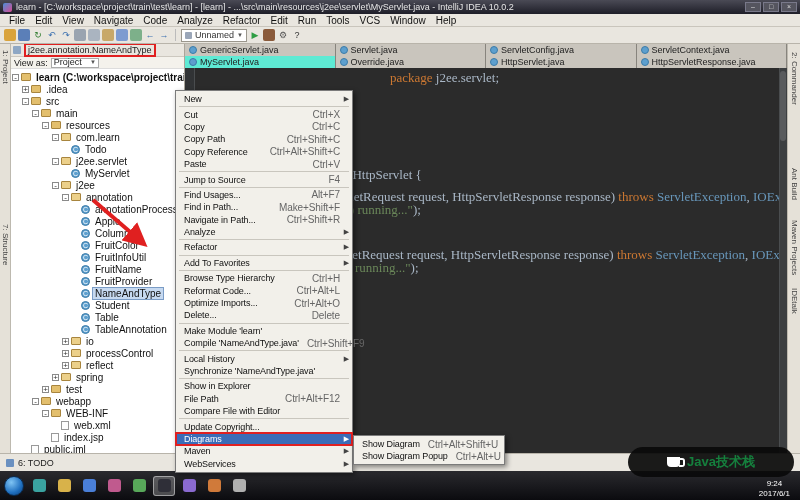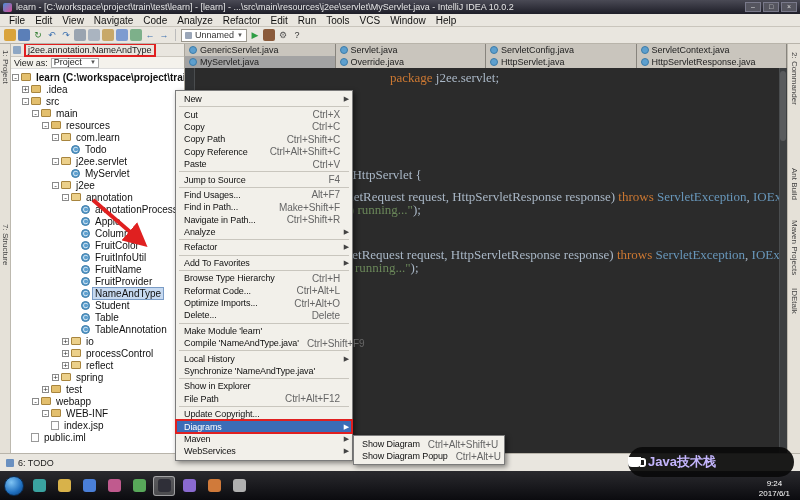--- a/index.html
+++ b/index.html
@@ -49,21 +49,21 @@
   .ic.cls{width:9px;height:9px;border-radius:50%;background:#5d9fce;border:1px solid #3c7ba8;color:#fff;font-size:7px;line-height:8px;text-align:center}
   .ic.file{width:8px;height:9px;background:#fdfdfd;border:1px solid #999}
   .t-label{padding:0 2px;overflow:hidden}
   .t-label.sel{background:#c6d9f0;outline:1px solid #7a9cc6}
   .t-label.bold{font-weight:bold}
 
   
   .editor{position:absolute;left:185px;top:44px;width:602px;height:409px;background:#2b2b2b;z-index:3;overflow:hidden}
   .tabs{display:flex;height:12px;background:#96938c}
   .tab{flex:1;display:flex;align-items:center;gap:3px;padding:0 4px;font-size:9px;color:#222;background:#c9c5bd;border-right:1px solid #87847d;white-space:nowrap;overflow:hidden}
-  .tab.active{background:#a3a3a3}
+  .tab.active{background:#5eead4}
   .tab-ic{width:8px;height:8px;border-radius:50%;background:#5d9fce;border:1px solid #3c7ba8;flex:none}
   .code{position:absolute;left:0;top:24px;right:0;bottom:0;overflow:hidden;font-family:Liberation Serif, serif;font-size:13px}
   .gutter{position:absolute;left:0;top:0;bottom:0;width:10px;background:#313335;border-right:1px solid #4a4d4f}
   .cline{position:absolute;white-space:pre;line-height:11px}
   .sg-kw{color:#cc7832}.sg-pl{color:#a9b7c6}.sg-st{color:#6a8759}.sg-ty{color:#6897bb}.sg-fd{color:#9876aa}
   .scrollbar{position:absolute;right:0;top:24px;width:8px;bottom:0;background:#3c3f41;border-left:1px solid #4a4d4f}
   .thumb{position:absolute;right:1px;top:3px;width:6px;height:70px;background:#595b5d;border-radius:3px}
 
   
   .statusbar{position:absolute;left:0;top:453px;width:800px;height:18px;background:#e9e6df;border-top:1px solid #b8b4aa;display:flex;align-items:center;font-size:9px;padding:0 6px;gap:4px;color:#222;z-index:6}
@@ -72,21 +72,21 @@
   
   .taskbar{position:absolute;left:0;top:471px;width:800px;height:29px;background:linear-gradient(#2a2a2e,#0b0b0f);display:flex;align-items:center;padding:0 4px;gap:4px;z-index:30}
   .start-orb{width:20px;height:20px;border-radius:50%;background:radial-gradient(circle at 35% 30%,#7fc4f4,#1f6fbf 60%,#0b3d73);border:1px solid #0a2c52;flex:none}
   .tb-apps{display:flex;gap:3px;align-items:center}
   .tb-app{width:22px;height:20px;border-radius:3px;display:flex;align-items:center;justify-content:center}
   .tb-app.active{background:rgba(255,255,255,.25);border:1px solid rgba(255,255,255,.45)}
   .tb-app .dot{width:13px;height:13px;border-radius:3px}
   .tray{margin-left:auto;color:#fff;font-size:8px;text-align:center;line-height:10px;padding:6px 6px 0 0}
 
   
-  .watermark{position:absolute;left:628px;top:447px;width:166px;height:30px;background:rgba(10,10,10,.93);border-radius:16px;display:flex;align-items:center;gap:7px;color:#c4b5fd;font-size:13px;font-weight:bold;z-index:40}
+  .watermark{position:absolute;left:628px;top:447px;width:166px;height:30px;background:rgba(10,10,10,.93);border-radius:16px;display:flex;align-items:center;justify-content:center;gap:7px;color:#15803d;font-size:13px;font-weight:bold;z-index:40}
   .cup{width:13px;height:10px;background:#fff;border-radius:0 0 4px 4px;position:relative;flex:none}
   .cup:after{content:"";position:absolute;right:-5px;top:1px;width:4px;height:5px;border:2px solid #fff;border-left:none;border-radius:0 3px 3px 0}
 
   
   .context-menu{position:absolute;left:175px;top:90px;width:178px;background:#f2f0ea;border:1px solid #7b7b7b;box-shadow:2px 2px 5px rgba(0,0,0,.45);padding:2px 0;z-index:50;font-size:9px;letter-spacing:-.1px}
   .mitem{display:flex;align-items:center;height:12.4px;padding:0 3px 0 8px;color:#111;white-space:nowrap}
   .ms{margin-left:auto;color:#666;font-size:10px;padding-left:8px}
   .ma{width:8px;text-align:right;color:#444;font-size:7px;margin-left:1px;flex:none}
   .mitem.sel{background:#3b6cb7;color:#fff}
   .mitem.sel .ms,.mitem.sel .ma{color:#fff}
@@ -343,20 +343,26 @@
           <span class="ic folder"></span>
           <span class="t-label">webapp</span>
         </div>
         <div class="trow">
           <span class="t-indent" style="width: 30px;"></span>
           <span class="tg">-</span>
           <span class="ic folder"></span>
           <span class="t-label">WEB-INF</span>
         </div>
         <div class="trow">
+          <span class="t-indent" style="width: 40px;"></span>
+          <span class="tg none"></span>
+          <span class="ic file"></span>
+          <span class="t-label">web.xml</span>
+        </div>
+        <div class="trow">
           <span class="t-indent" style="width: 30px;"></span>
           <span class="tg none"></span>
           <span class="ic file"></span>
           <span class="t-label">index.jsp</span>
         </div>
         <div class="trow">
           <span class="t-indent" style="width: 10px;"></span>
           <span class="tg none"></span>
           <span class="ic file"></span>
           <span class="t-label">public.iml</span>
@@ -587,20 +593,25 @@
       <div class="mitem">
         <span class="ml">Show in Explorer</span>
         <span class="ms"></span>
         <span class="ma"></span>
       </div>
       <div class="mitem">
         <span class="ml">File Path</span>
         <span class="ms">Ctrl+Alt+F12</span>
         <span class="ma"></span>
       </div>
+      <div class="mitem">
+        <span class="ml">Compare File with Editor</span>
+        <span class="ms"></span>
+        <span class="ma"></span>
+      </div>
       <div class="msep"></div>
       <div class="mitem">
         <span class="ml">Update Copyright...</span>
         <span class="ms"></span>
         <span class="ma"></span>
       </div>
       <div class="mitem sel redbox">
         <span class="ml">Diagrams</span>
         <span class="ms"></span>
         <span class="ma">▶</span>

